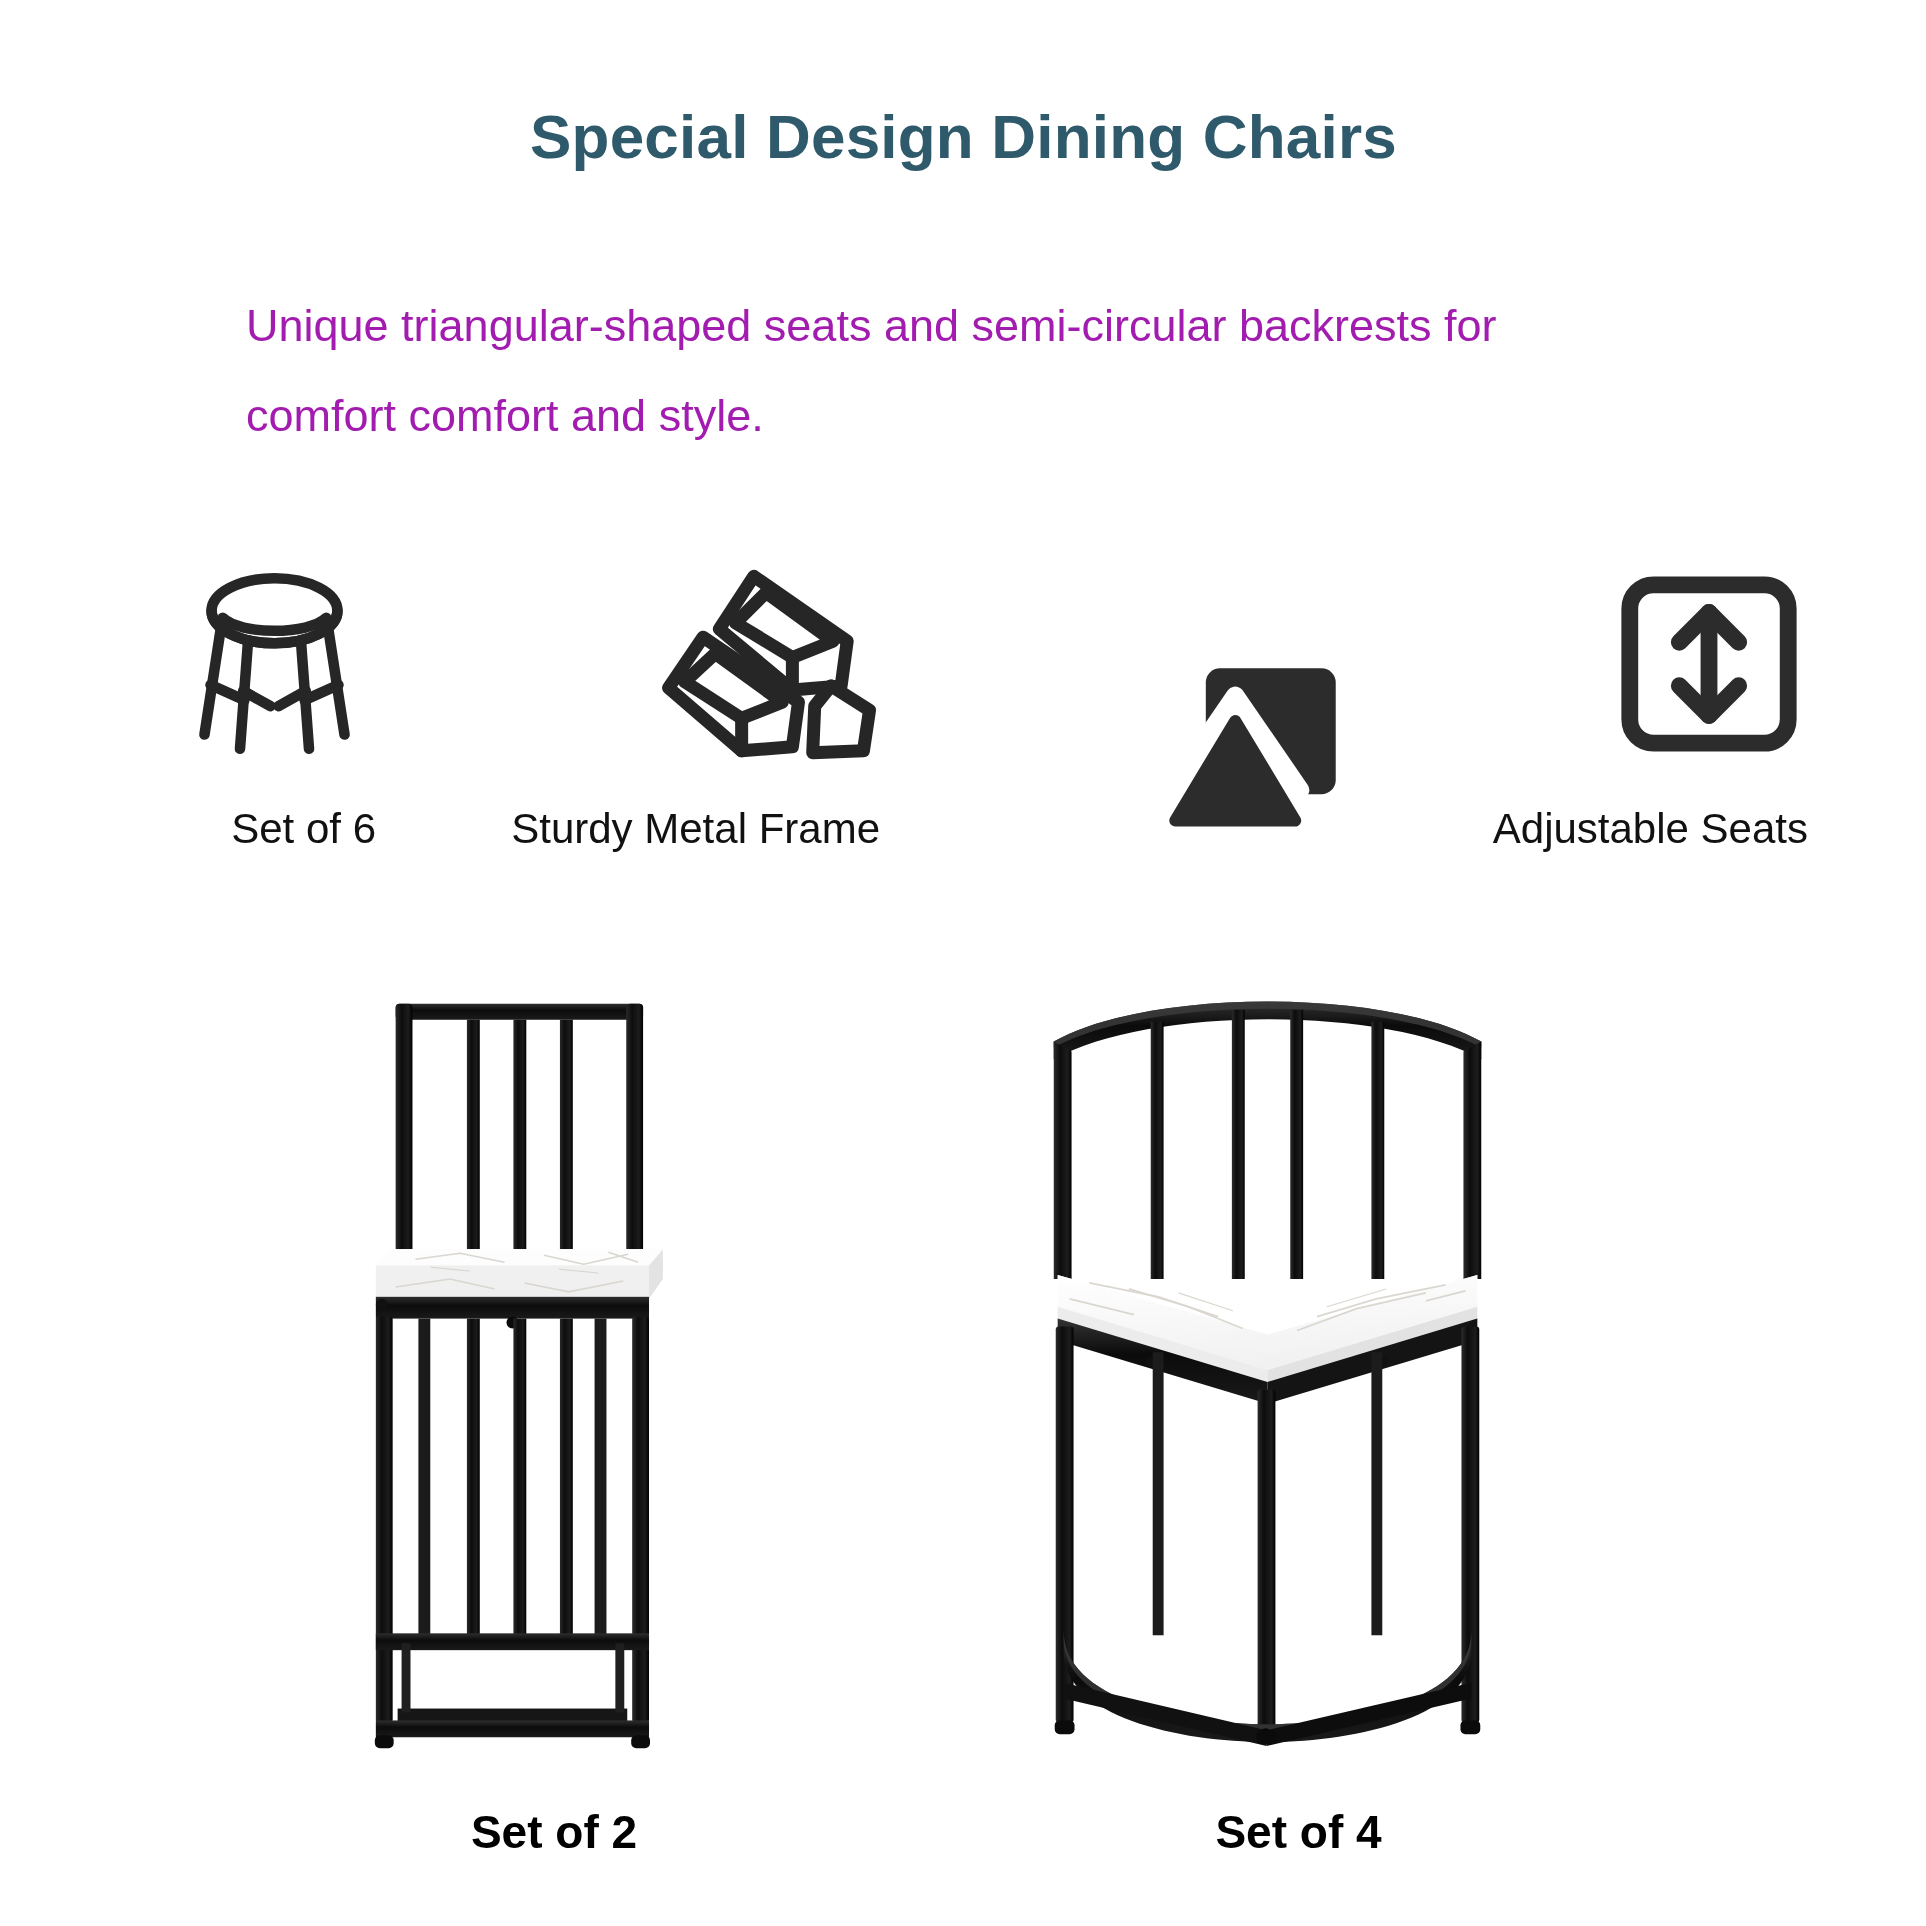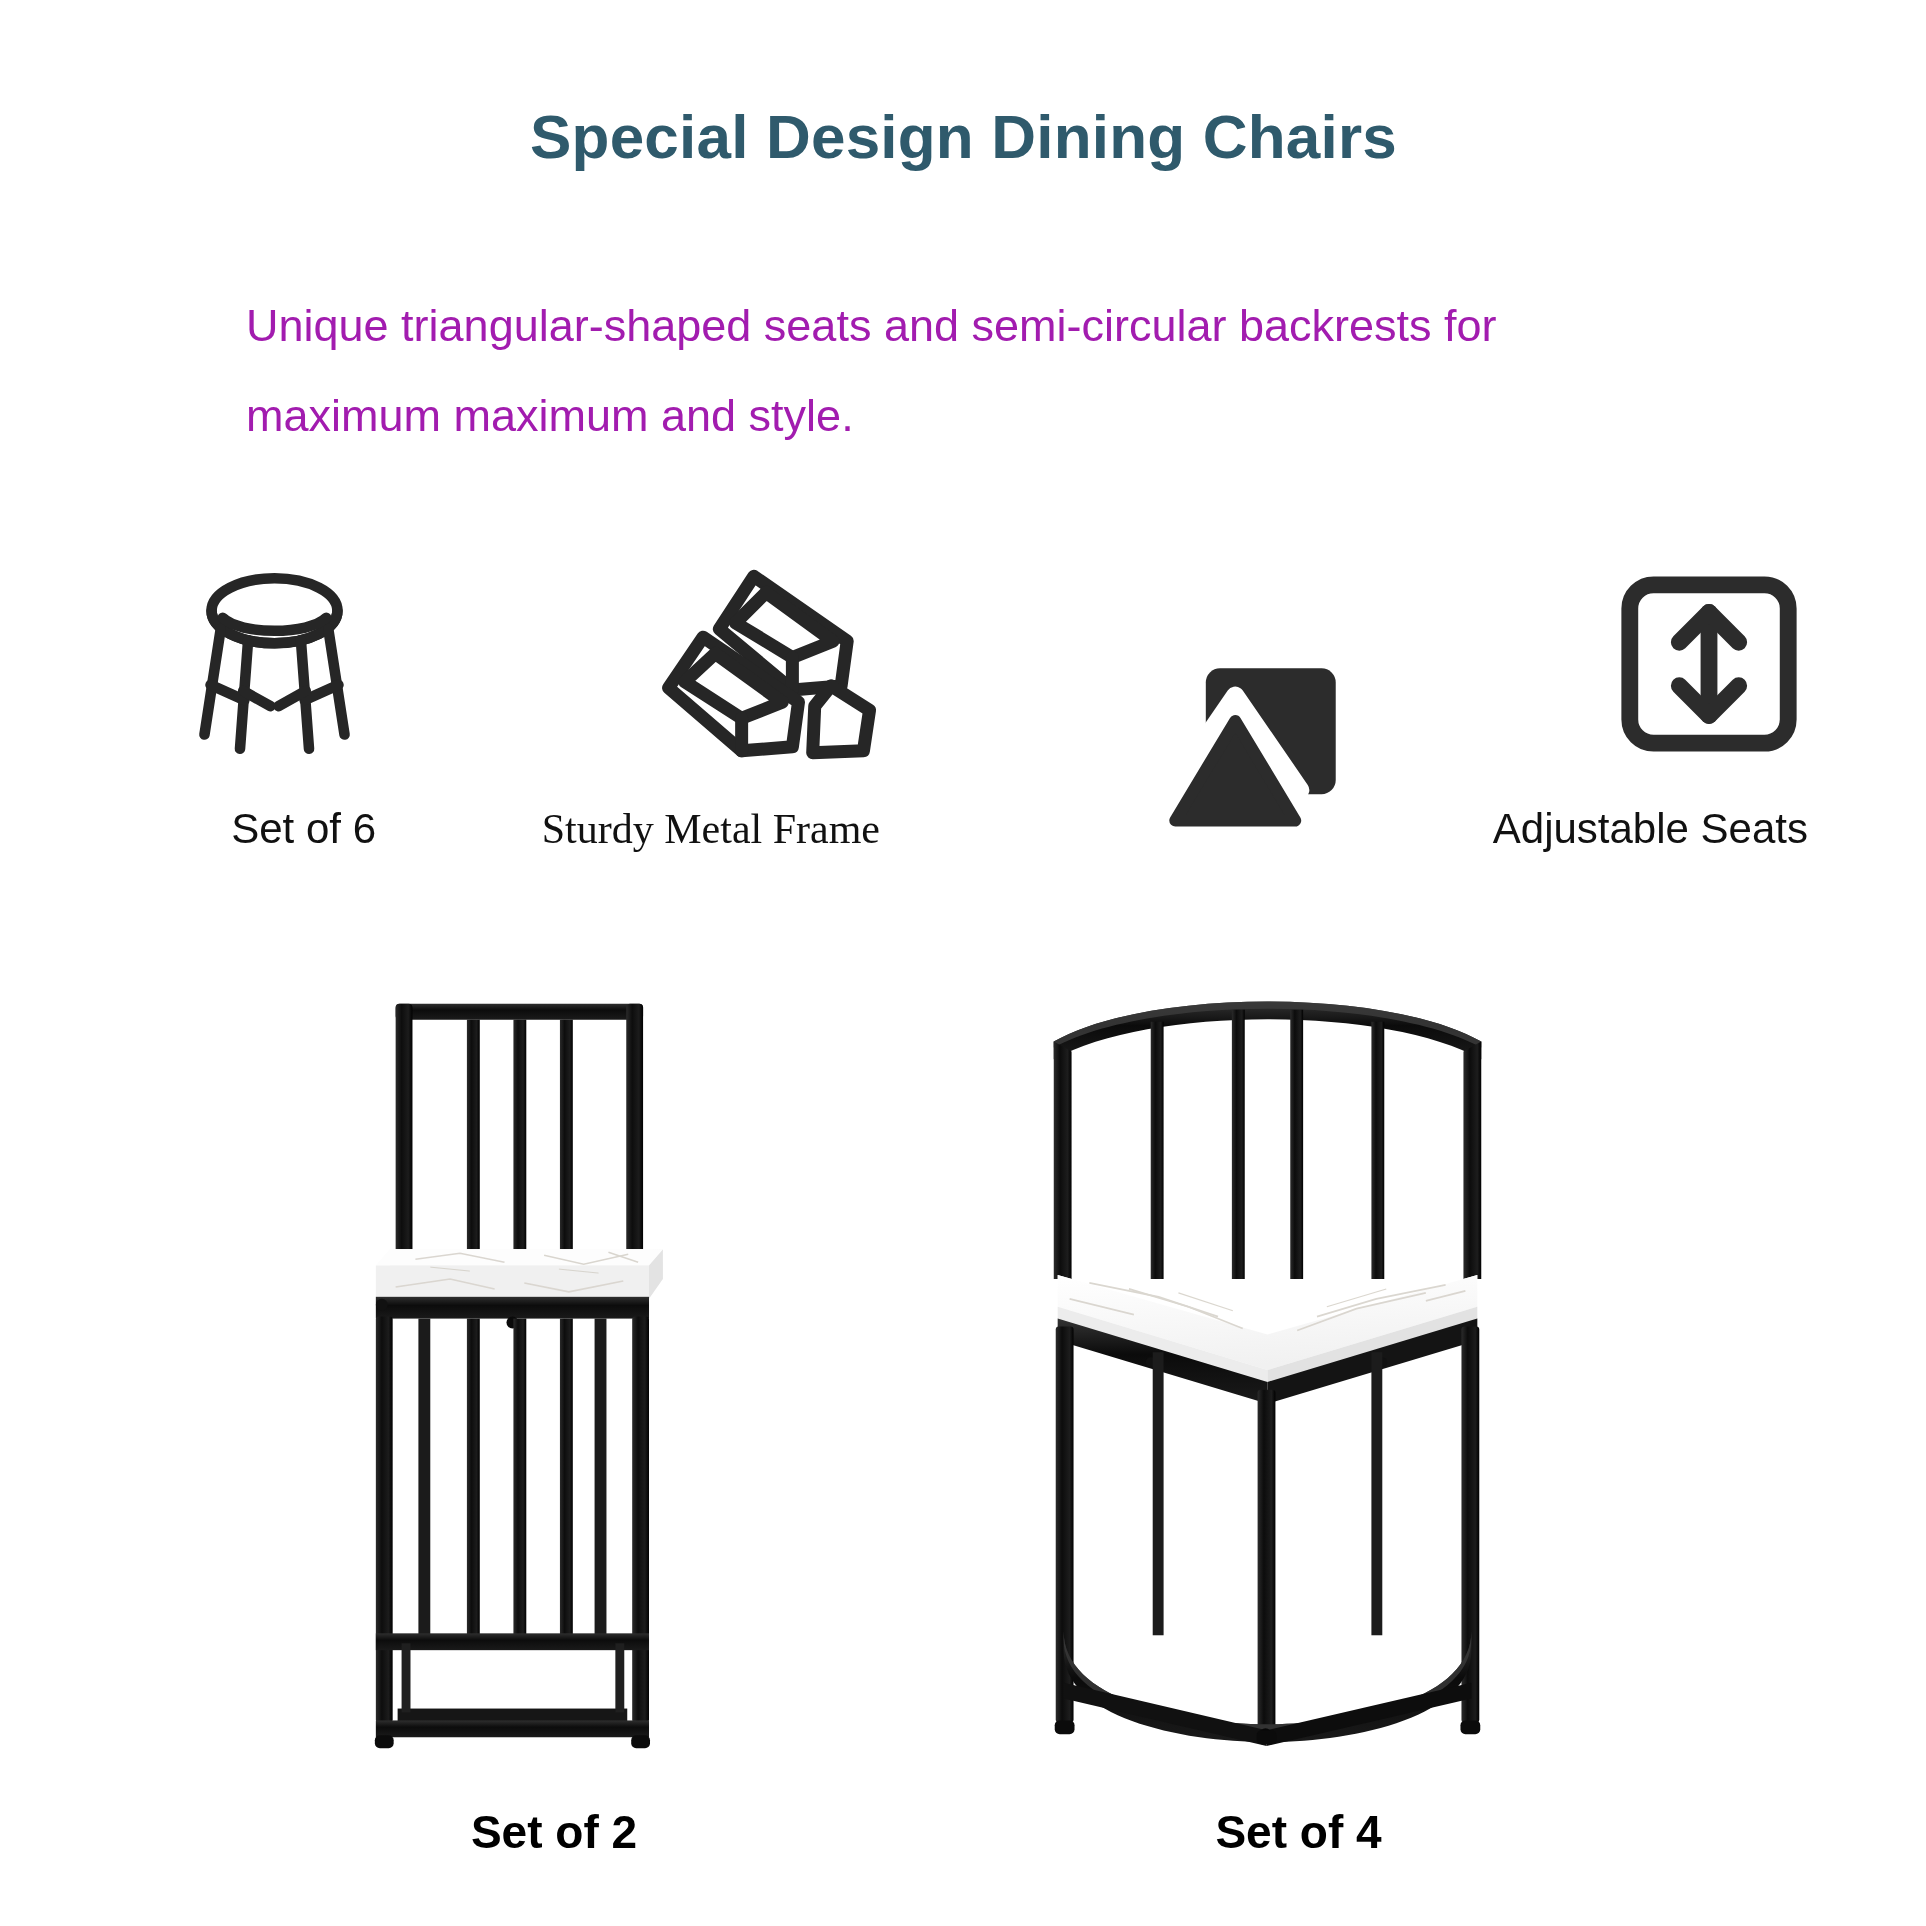--- a/index.html
+++ b/index.html
@@ -70,21 +70,21 @@
     justify-content: center;
   }
   .feature-label {
     margin-top: 42px;
     font-size: 42px;
     color: #111111;
     text-align: center;
     white-space: nowrap;
   }
   .f1 { width: 257px; }
-  .f2 { width: 446px; font-family: Liberation Serif, serif; }
+  .f2 { width: 446px; }
   .f3 { width: 416px; }
   .f4 { width: 396px; }
 
   
   .chairs {
     position: absolute;
     top: 990px;
     left: 0;
     width: 1927px;
     height: 772px;
@@ -118,21 +118,21 @@
 </style>
 </head>
 <body>
 
 <div class="page">
 
   <div class="title">Special Design Dining Chairs</div>
 
   <div class="desc">
     <span class="desc-line">Unique triangular-shaped seats and semi-circular backrests for</span>
-    <span class="desc-line">maximum maximum and style.</span>
+    <span class="desc-line">comfort comfort and style.</span>
   </div>
 
   <div class="features">
 
     <div class="feature f1">
       <div class="feature-icon">
         <svg width="203" height="203" viewBox="0 0 100 100" aria-hidden="true">
           <g fill="none" stroke="#262626" stroke-width="5.2" stroke-linecap="round" stroke-linejoin="round">
             <ellipse cx="50" cy="25" rx="31" ry="16"></ellipse>
             <path d="M19 25 C19 34 33 41 50 41 C67 41 81 34 81 25"></path>

